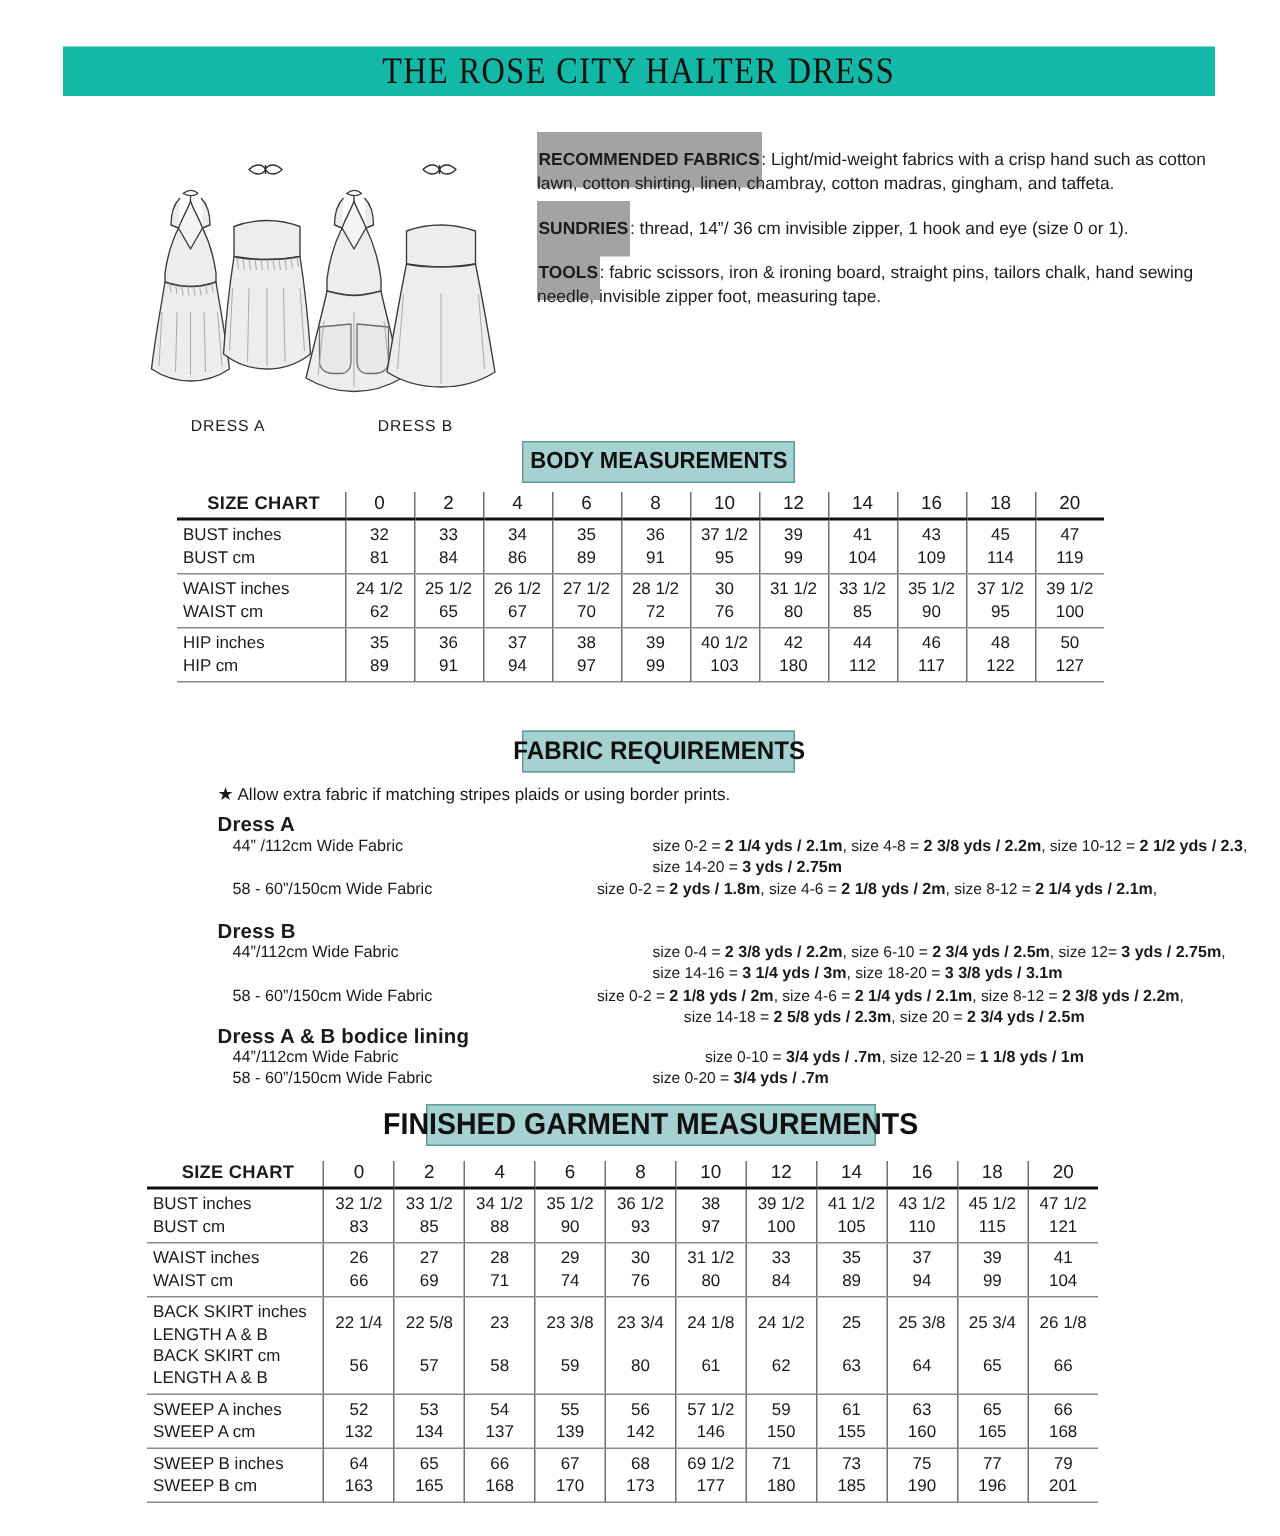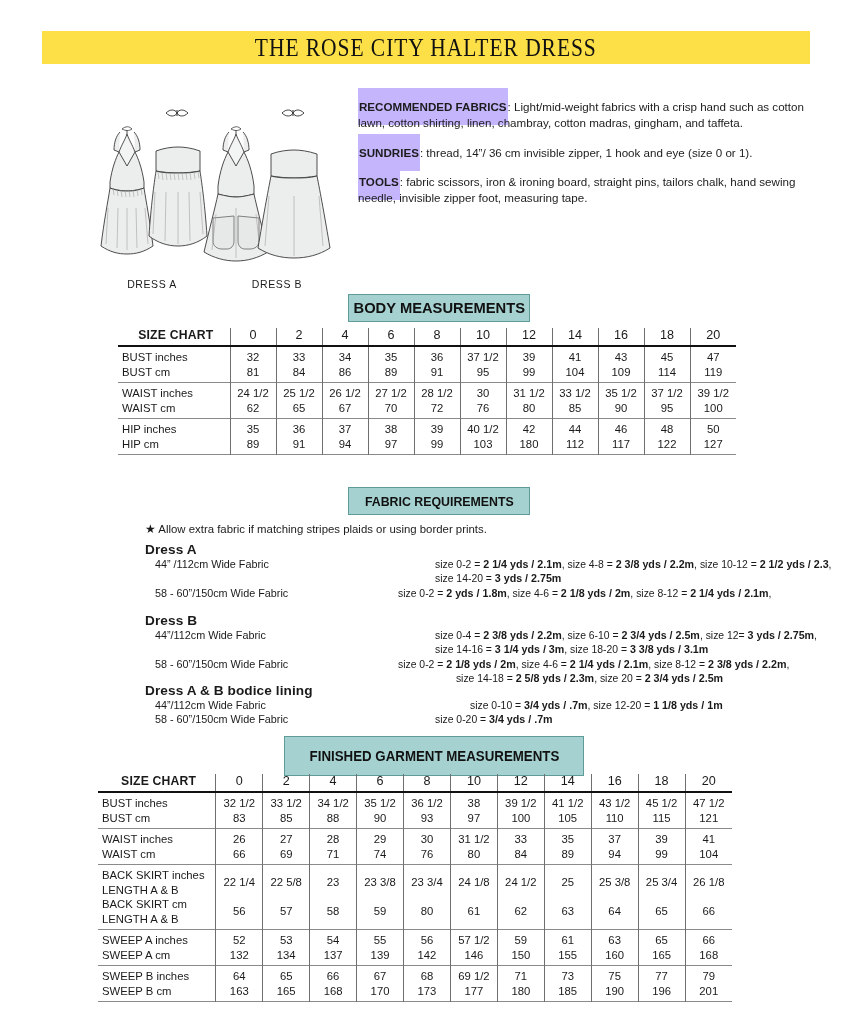--- a/index.html
+++ b/index.html
@@ -10,21 +10,21 @@
     font-family: "Liberation Sans", sans-serif;
     color: #1a1a1a;
     position: relative;
     overflow: hidden;
   }
 
   
   .title-banner {
     position: absolute;
     left: 42px; top: 31px; width: 768px; height: 33px;
-    background: #fde047;
+    background: #14b8a6;
     display: flex; align-items: center; justify-content: center;
   }
   .title-banner .title-text {
     font-family: "Liberation Serif", serif;
     font-size: 25px;
     letter-spacing: 1.1px;
     color: #111;
     transform: scaleX(0.86);
     white-space: nowrap;
   }
@@ -52,37 +52,37 @@
     left: 358px; top: 99px; width: 460px;
   }
   .info-para {
     font-size: 11.6px;
     line-height: 16.3px;
     margin-bottom: 13px;
     color: #1c1c1c;
   }
   .info-para:last-child { margin-bottom: 0; }
   .info-label {
-    background: #c4b5fd;
+    background: #a3a3a3;
     font-weight: bold;
     padding: 12px 1px;
   }
 
   
   .chip {
     position: absolute;
     background: #a5d2d0;
     border: 1px solid #5f9b99;
     display: flex; align-items: center; justify-content: center;
     font-weight: bold;
     color: #111;
   }
   .chip-body { left: 348px; top: 294px; width: 182px; height: 28px; font-size: 15.5px; }
-  .chip-fabric { left: 348px; top: 487px; width: 182px; height: 28px; font-size: 13px; }
-  .chip-finished { left: 284px; top: 736px; width: 300px; height: 40px; font-size: 14px; }
+  .chip-fabric { left: 348px; top: 487px; width: 182px; height: 28px; font-size: 17px; }
+  .chip-finished { left: 284px; top: 736px; width: 300px; height: 28px; font-size: 20px; }
   .chip span { transform: scaleX(0.95); white-space: nowrap; }
 
   
   .mtable {
     position: absolute;
     border-collapse: collapse;
     font-size: 11.3px;
     color: #1a1a1a;
   }
   .mtable td, .mtable th {

